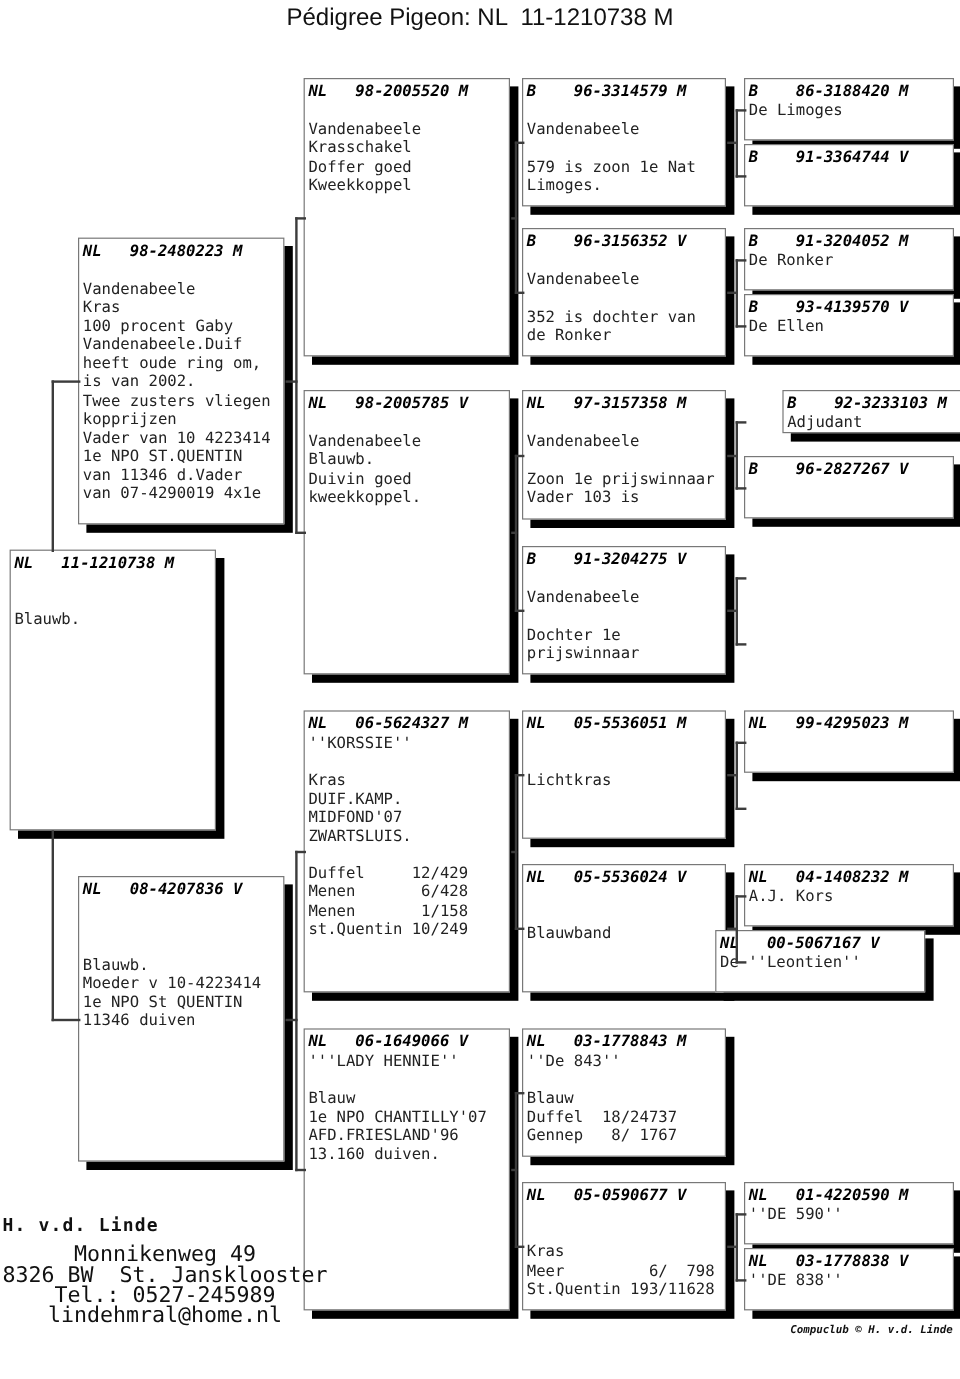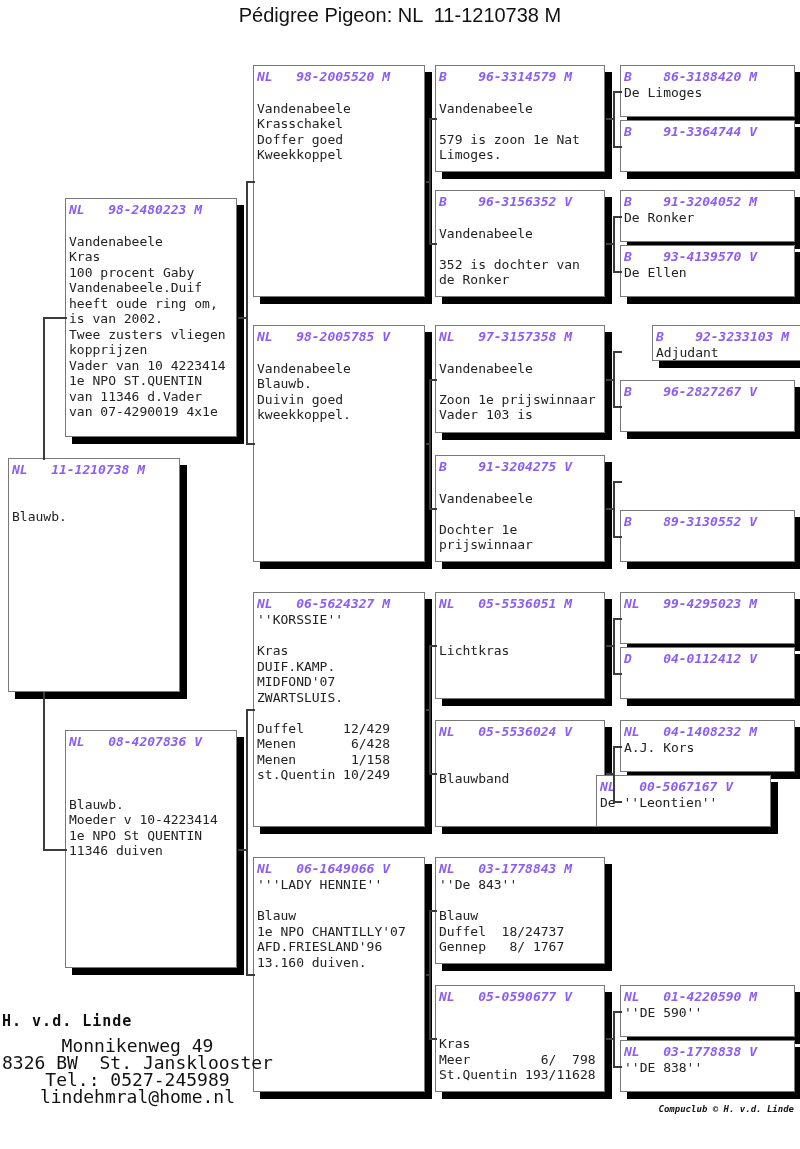--- a/index.html
+++ b/index.html
@@ -1,21 +1,21 @@
 <!DOCTYPE html>
 <html><head>
 <meta charset="utf-8">
 <style>
   html,body{margin:0;padding:0;background:#fff;}
   #page{position:relative;width:800px;height:1149px;background:#ffffff;overflow:hidden;
         font-family:"DejaVu Sans Mono","Liberation Mono",monospace;}
   #title{position:absolute;left:0;top:4px;width:800px;text-align:center;
          font-family:"Liberation Sans",sans-serif;font-size:20px;color:#111;white-space:pre;}
   .pbox{position:absolute;background:#fff;border:1px solid #787878;box-shadow:7px 7px 0 #000;box-sizing:border-box;}
-  .hdr{color:#8b5cf6;font-weight:bold;font-style:italic;font-size:13px;line-height:15px;
+  .hdr{color:#000000;font-weight:bold;font-style:italic;font-size:13px;line-height:15px;
        padding:3px 3px 0 3px;white-space:pre;}
   .body{color:#222;font-size:13px;line-height:15.5px;padding:1px 3px 0 3px;white-space:pre;}
   .line{position:absolute;background:#3c3c3c;}
   #owner{position:absolute;left:2px;top:1012px;color:#111;}
   #owner .oname{font-weight:bold;font-size:15px;letter-spacing:1px;margin-bottom:7px;white-space:pre;}
   #owner .oline{font-size:18px;line-height:17px;white-space:pre;text-align:center;}
   #credit{position:absolute;right:6px;top:1104px;font-size:9px;font-weight:bold;font-style:italic;
           color:#111;white-space:pre;}
 </style>
 </head>
@@ -177,30 +177,22 @@
     <div class="body">De Ellen</div>
   </div>
   <div class="pbox" style="left:652px;top:325px;width:175px;height:36px">
     <div class="hdr">B    92-3233103 M</div>
     <div class="body">Adjudant</div>
   </div>
   <div class="pbox" style="left:620px;top:380px;width:175px;height:52px">
     <div class="hdr">B    96-2827267 V</div>
     <div class="body"></div>
   </div>
-  <div class="pbox" style="left:620px;top:510px;width:175px;height:52px">
-    <div class="hdr">B    89-3130552 V</div>
-    <div class="body"></div>
-  </div>
   <div class="pbox" style="left:620px;top:592px;width:175px;height:52px">
     <div class="hdr">NL   99-4295023 M</div>
-    <div class="body"></div>
-  </div>
-  <div class="pbox" style="left:620px;top:647px;width:175px;height:52px">
-    <div class="hdr">D    04-0112412 V</div>
     <div class="body"></div>
   </div>
   <div class="pbox" style="left:620px;top:720px;width:175px;height:52px">
     <div class="hdr">NL   04-1408232 M</div>
     <div class="body">A.J. Kors</div>
   </div>
   <div class="pbox" style="left:596px;top:775px;width:175px;height:52px">
     <div class="hdr">NL   00-5067167 V</div>
     <div class="body">De ''Leontien''</div>
   </div>

